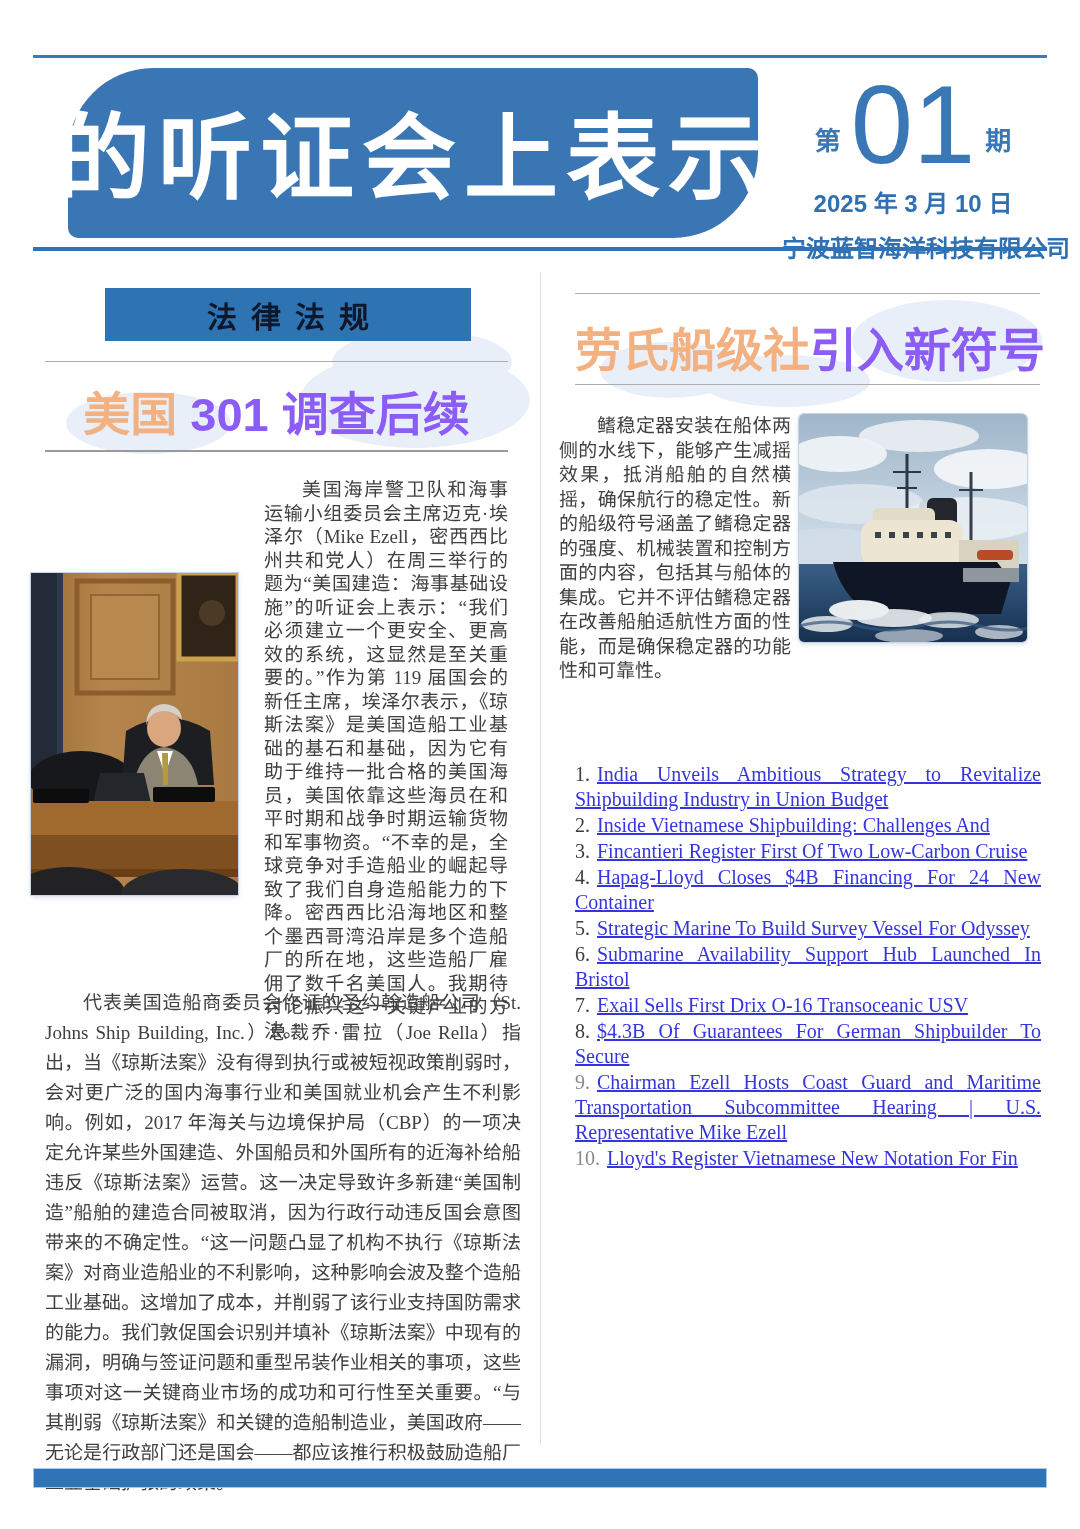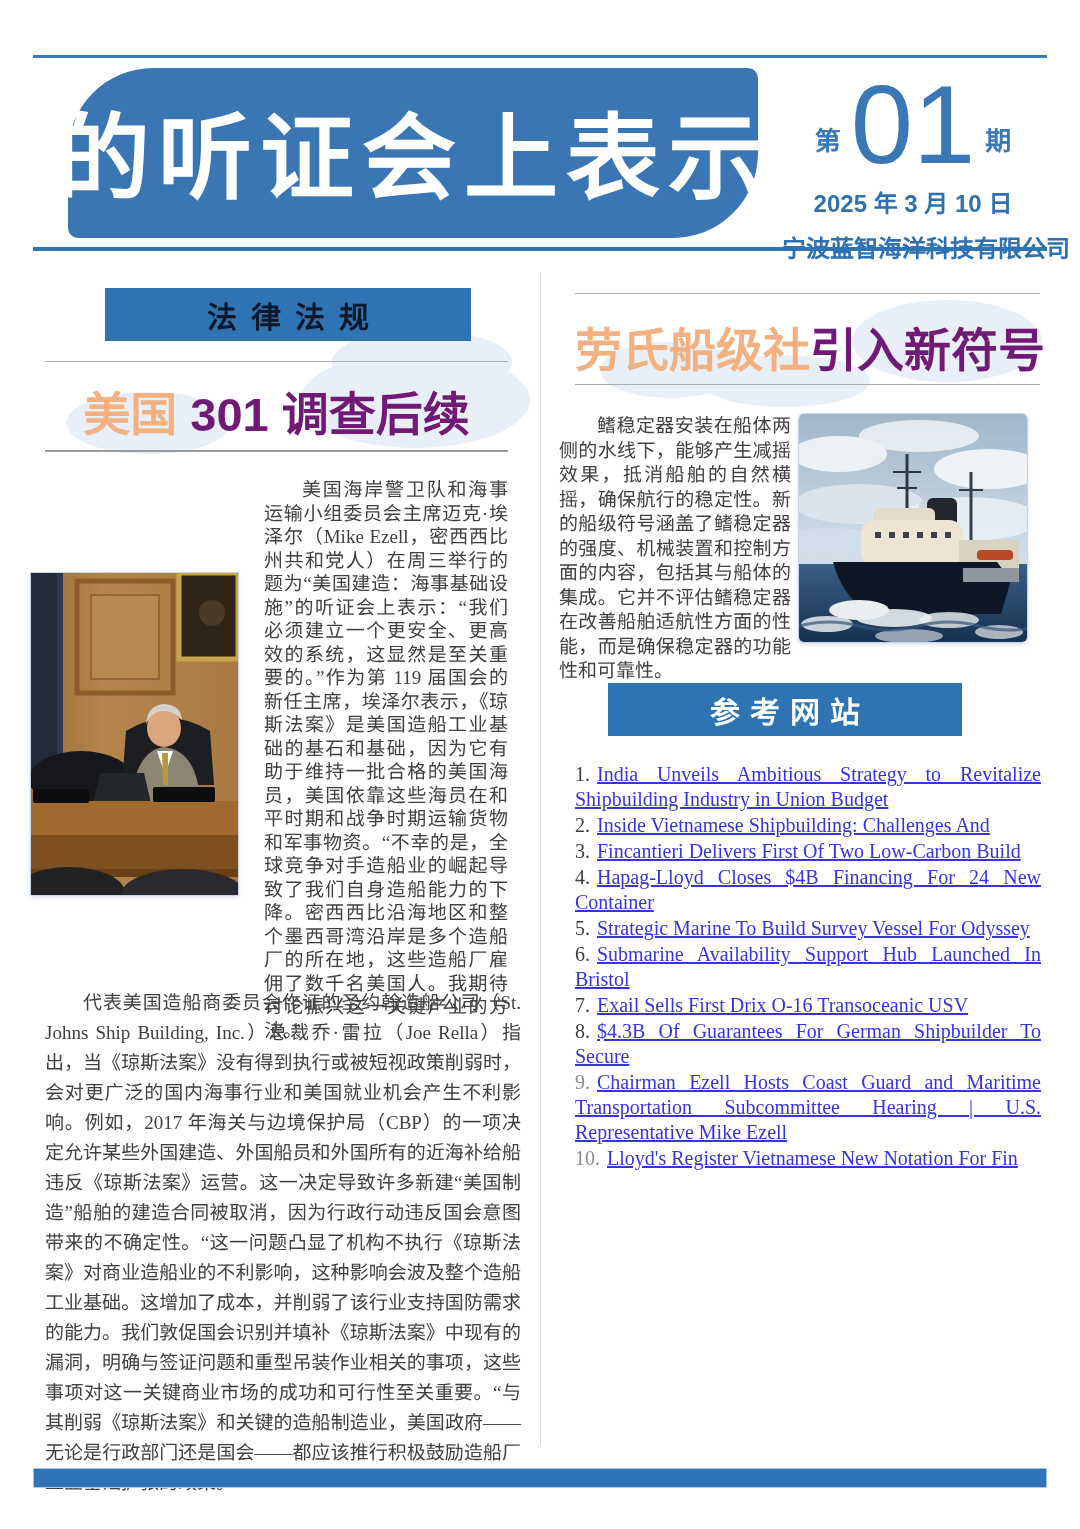--- a/index.html
+++ b/index.html
@@ -23,21 +23,21 @@
   .v-divider{position:absolute;left:540px;top:272px;width:1px;height:1173px;background:#dcdcdc;}
   .cloud{position:absolute;background:#e9eff8;border-radius:50%;}
   .rule{position:absolute;height:1px;background:#adadad;}
   
   .section-box{position:absolute;left:105px;top:288px;width:366px;height:53px;background:#2e73b2;
                display:flex;align-items:center;justify-content:center;}
   .section-box span{color:#0f172a;font-size:30px;font-weight:700;letter-spacing:14px;text-indent:14px;}
   .lc-headline{position:absolute;left:45px;top:376px;width:463px;text-align:center;z-index:2;
                font-family:"Liberation Sans","DejaVu Sans",sans-serif;font-weight:800;font-size:47px;white-space:nowrap;}
   .hl-orange{color:#f3b080;}
-  .hl-blue{color:#701a75;}
+  .hl-blue{color:#8b5cf6;}
   .lc-rule2{left:45px;top:450px;width:463px;height:2px;background:#9a9a9a;}
   .article1{position:absolute;left:31px;top:478px;width:478px;display:flex;align-items:flex-start;}
   .photo-frame{flex:0 0 207px;width:207px;height:322px;margin-top:95px;background:#ffffff;
                box-shadow:0 0 0 1px #c9d5e6,0 2px 5px rgba(120,140,170,.35);}
   .photo-frame svg{display:block;width:100%;height:100%;}
   .article1-text{margin-left:26px;width:244px;font-size:19px;line-height:23.5px;text-align:justify;
                  text-indent:2em;color:#404040;}
   .paragraph2{position:absolute;left:45px;top:988px;width:476px;font-size:19px;line-height:30px;
               text-align:justify;text-indent:2em;color:#404040;}
   
@@ -196,36 +196,33 @@
           <ellipse cx="150" cy="206" rx="30" ry="8" opacity="0.8"></ellipse>
             <ellipse cx="28" cy="210" rx="26" ry="8" opacity="0.85"></ellipse>
           <ellipse cx="200" cy="218" rx="24" ry="7" opacity="0.7"></ellipse>
             <ellipse cx="110" cy="222" rx="34" ry="7" opacity="0.6"></ellipse>
         </g>
         <path d="M0 212 q30 -8 60 0 t60 0 t60 0 t60 0" stroke="#34557c" stroke-width="3" fill="none" opacity="0.7"></path>
       </svg>
     </div>
   </div>
 
-  <div class="ref-box">
-    <span>参考网站</span>
-  </div>
 
   <div class="ref-list">
 
       <div class="ref-item">
         <span class="ref-num">1.</span><a class="ref-link">India Unveils Ambitious Strategy to Revitalize Shipbuilding Industry in Union Budget</a>
       </div>
 
       <div class="ref-item">
         <span class="ref-num">2.</span><a class="ref-link">Inside Vietnamese Shipbuilding: Challenges And</a>
       </div>
 
       <div class="ref-item">
-        <span class="ref-num">3.</span><a class="ref-link">Fincantieri Delivers First Of Two Low-Carbon Build</a>
+        <span class="ref-num">3.</span><a class="ref-link">Fincantieri Register First Of Two Low-Carbon Cruise</a>
       </div>
 
       <div class="ref-item">
         <span class="ref-num">4.</span><a class="ref-link">Hapag-Lloyd Closes $4B Financing For 24 New Container</a>
       </div>
 
       <div class="ref-item">
         <span class="ref-num">5.</span><a class="ref-link">Strategic Marine To Build Survey Vessel For Odyssey</a>
       </div>
 

